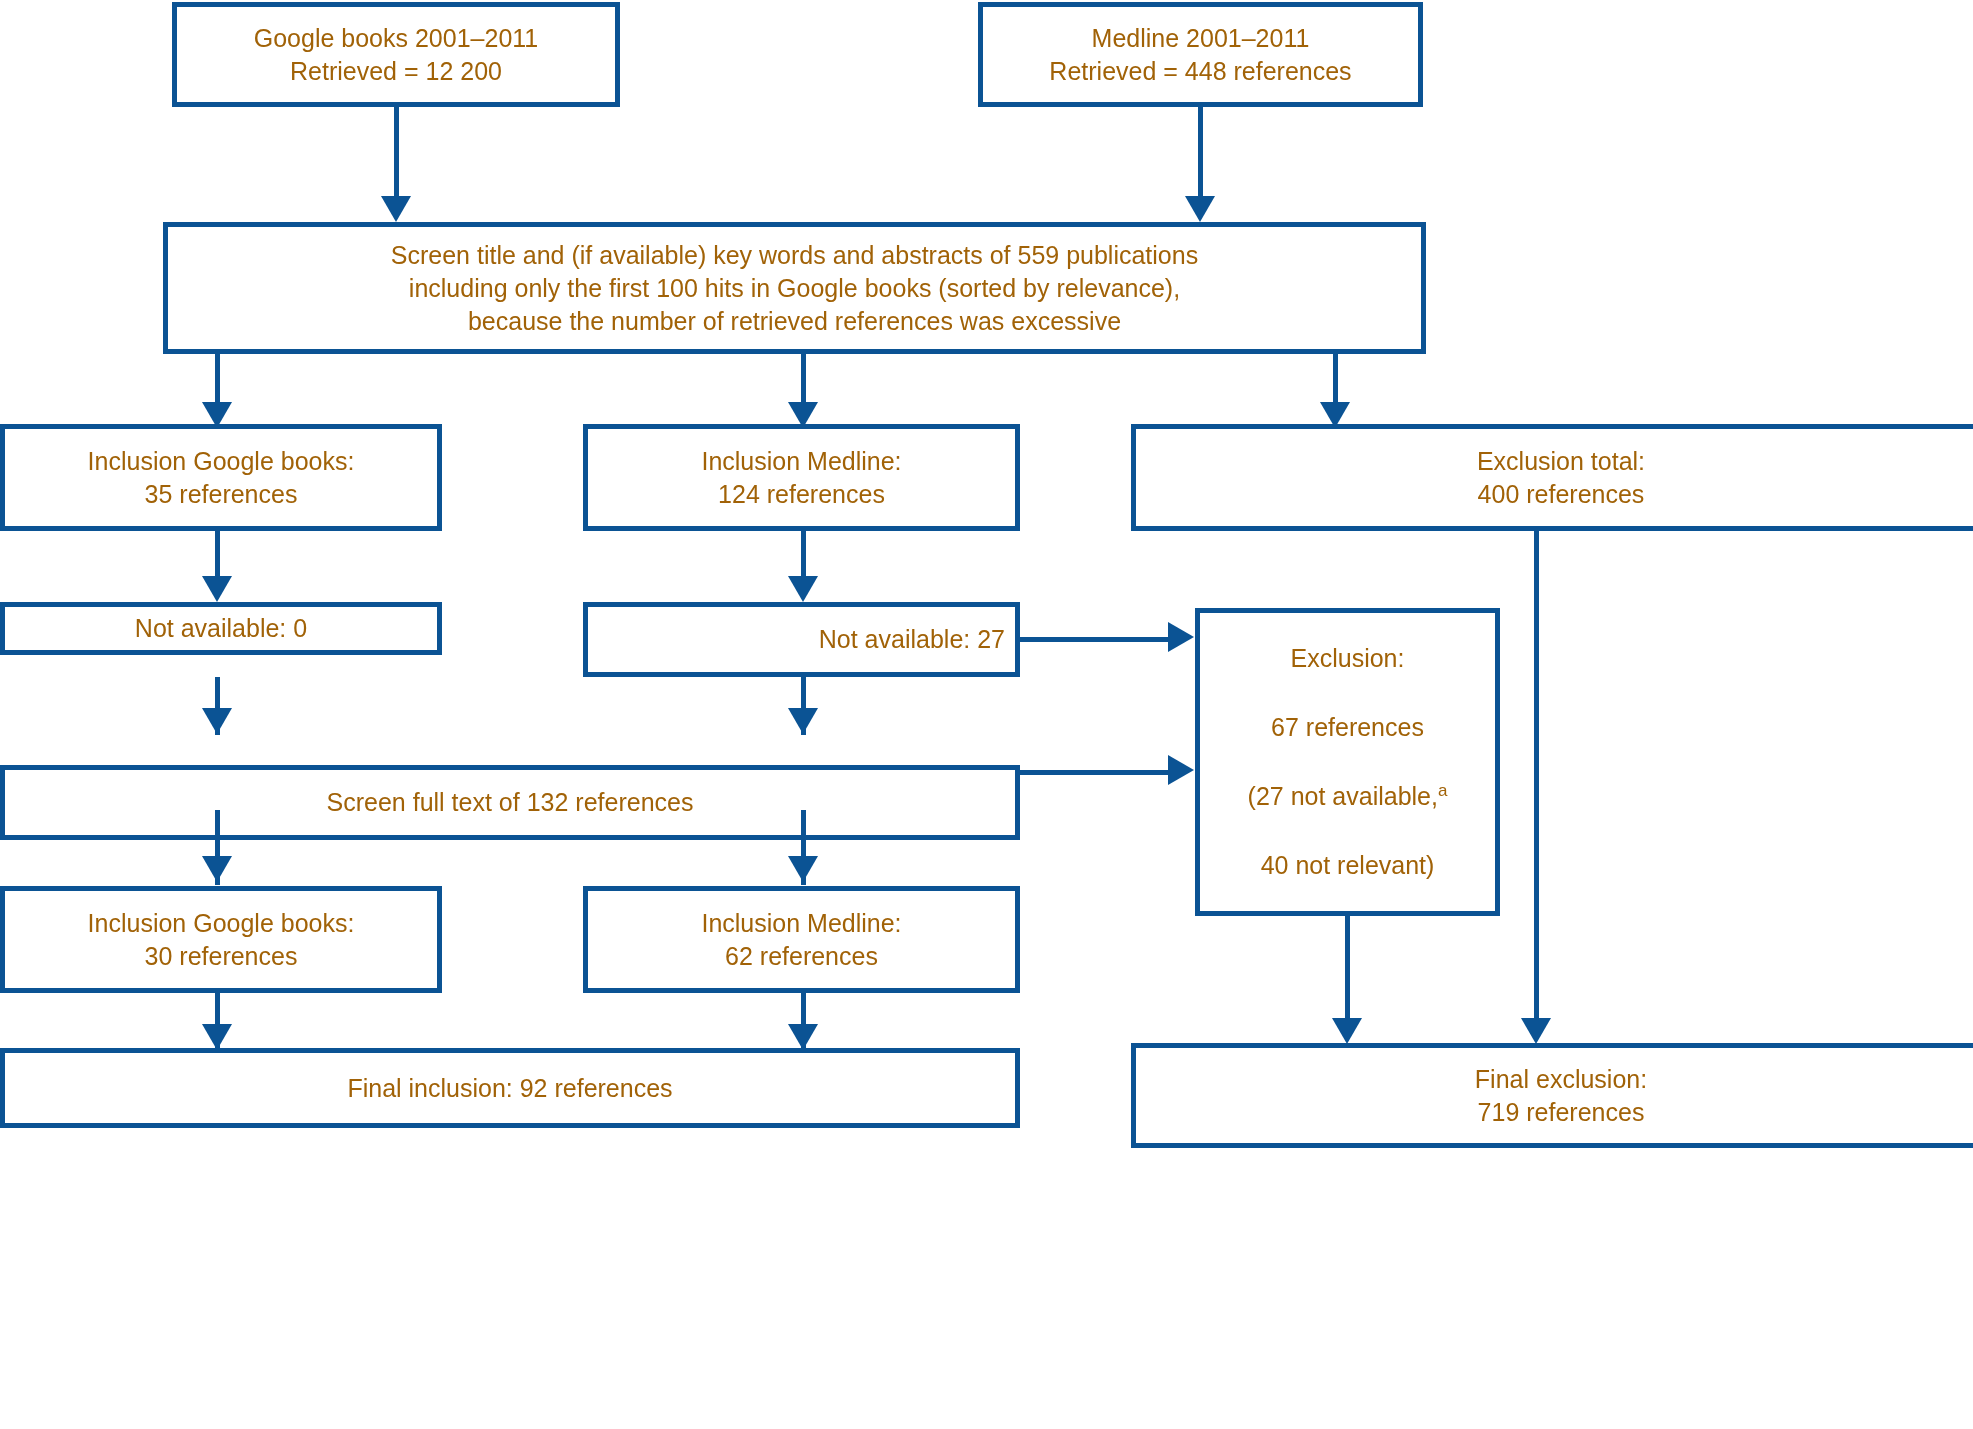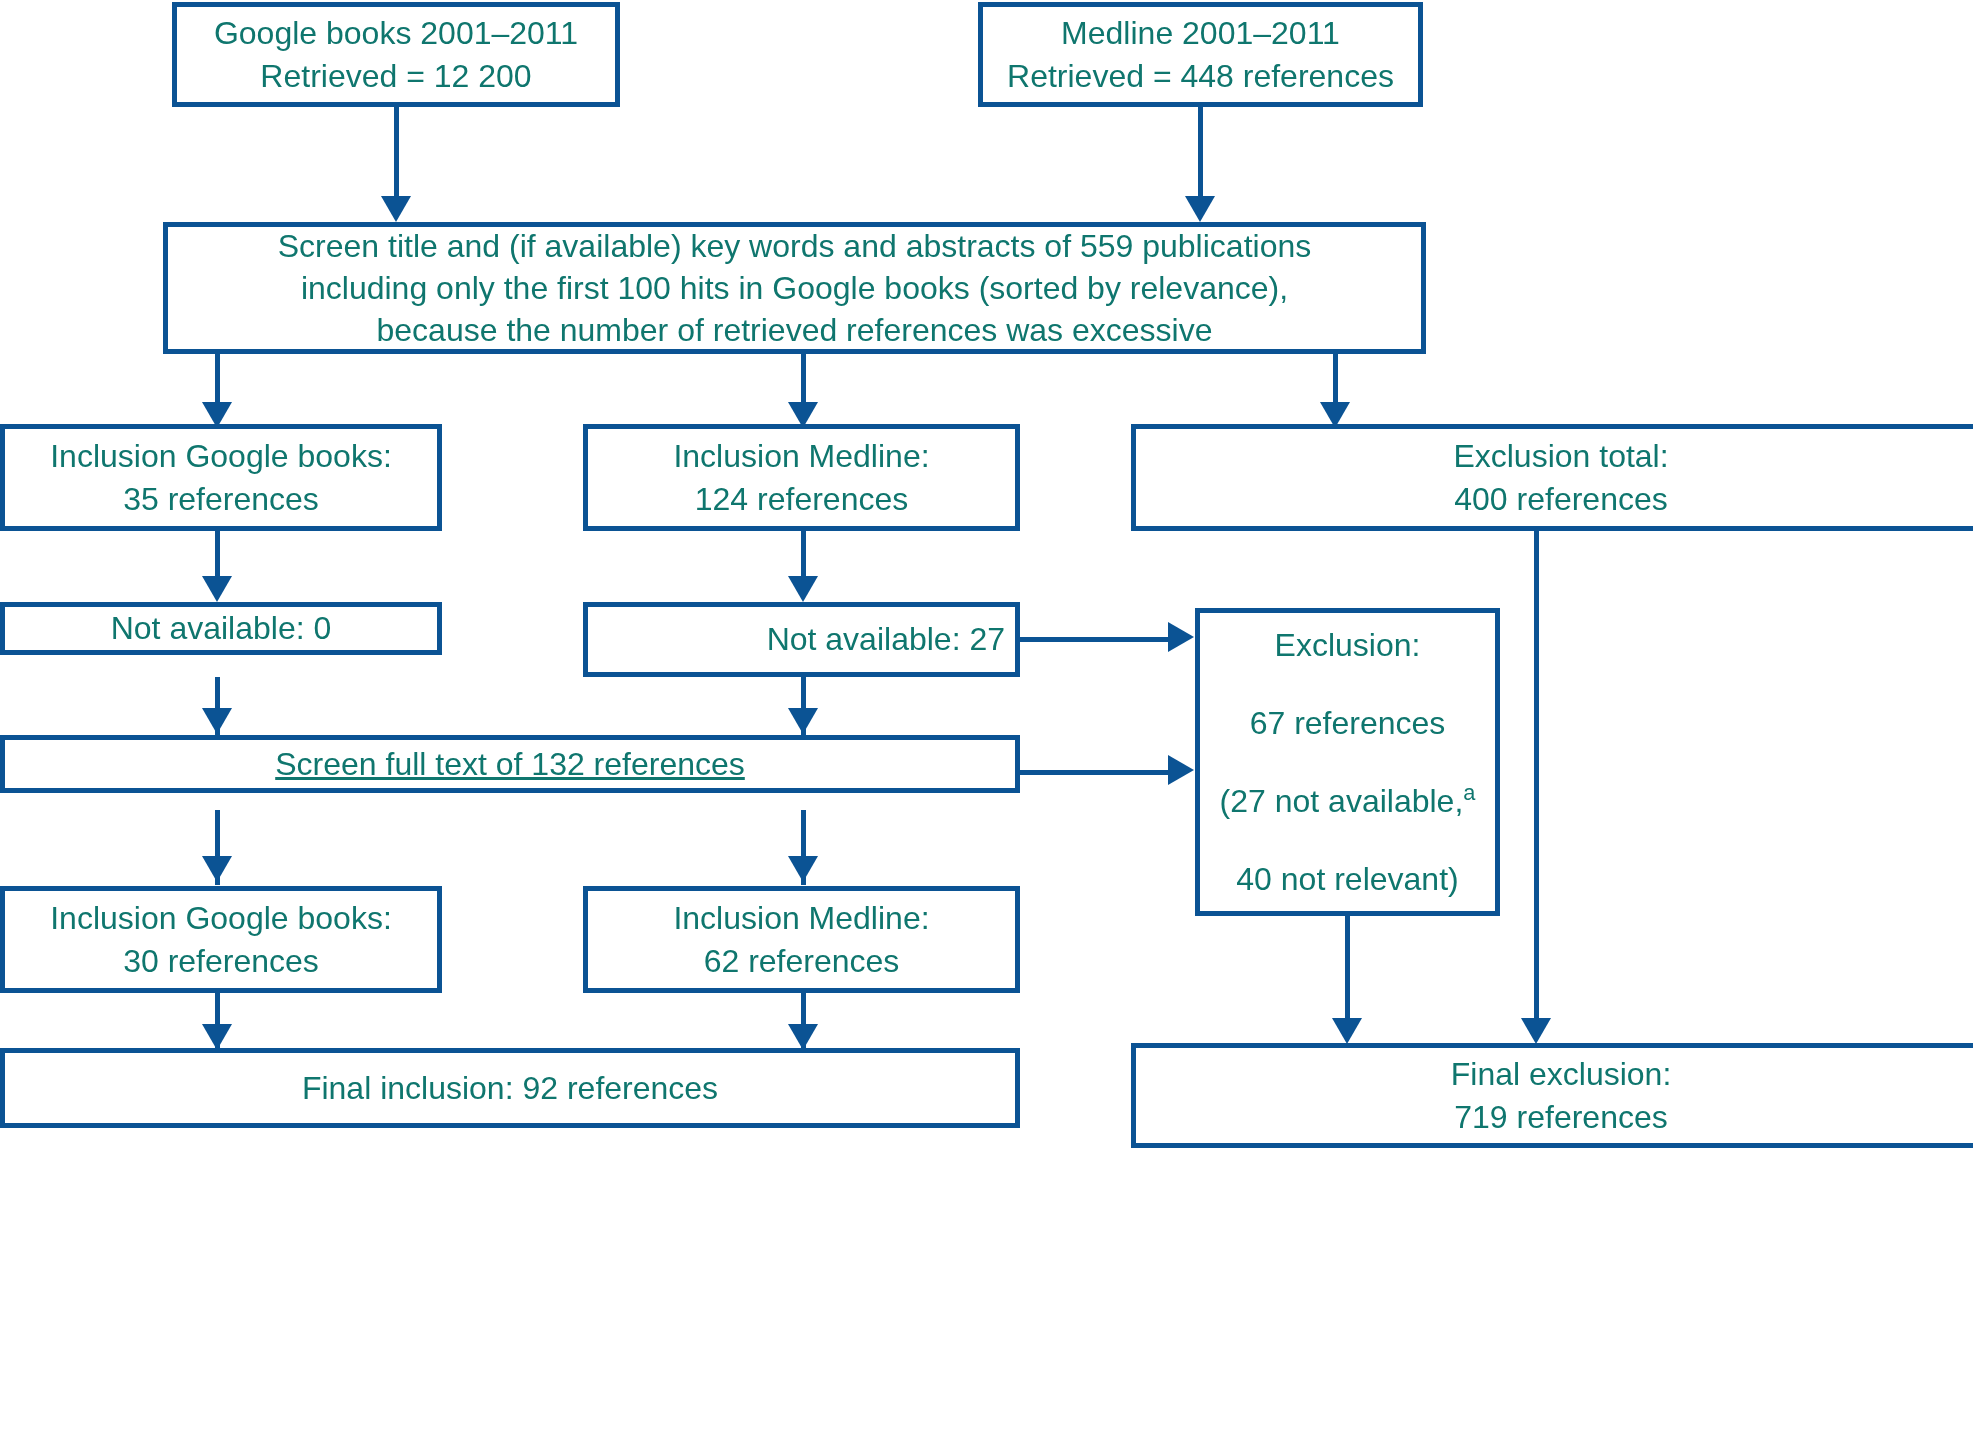--- a/index.html
+++ b/index.html
@@ -19,22 +19,22 @@
   .node{
     position:absolute;
     box-sizing:border-box;
     border:5px solid #0b5394;
     background:#ffffff;
     display:flex;
     align-items:center;
     justify-content:center;
     text-align:center;
     line-height:1.32;
-    font-size:32px;
-    color:#0f766e;
+    font-size:25px;
+    color:#a16207;
     padding:6px 10px;
   }
   .node .txt{display:block;white-space:pre-line;}
   .node sup{font-size:0.68em;vertical-align:super;line-height:0;}
 
   
   .vline{position:absolute;width:5px;background:#0b5394;}
   .hline{position:absolute;height:5px;background:#0b5394;}
   .arrow-down{
     position:absolute;
@@ -121,21 +121,21 @@
 
   <div class="hline" style="left:1020px;top:637px;width:160px;"></div>
   <div class="arrow-right" style="left:1168px;top:622px;"></div>
 
   <div class="vline" style="left:215px;top:677px;height:58px;"></div>
   <div class="arrow-down" style="left:202px;top:708px;"></div>
 
   <div class="vline" style="left:801px;top:677px;height:58px;"></div>
   <div class="arrow-down" style="left:788px;top:708px;"></div>
 
-  <div class="node" style="left:0px;top:735px;width:1020px;height:58px;text-decoration:underline;">
+  <div class="node" style="left:0px;top:765px;width:1020px;height:75px;">
     <span class="txt">Screen full text of 132 references</span>
   </div>
 
   <div class="hline" style="left:1020px;top:770px;width:160px;"></div>
   <div class="arrow-right" style="left:1168px;top:755px;"></div>
 
   <div class="node" style="left:1195px;top:608px;width:305px;height:308px;flex-direction:column;gap:36px;">
     <span class="txt">Exclusion:</span>
     <span class="txt">67 references</span>
     <span class="txt"><span>(27 not available,</span><sup>a</sup></span>

